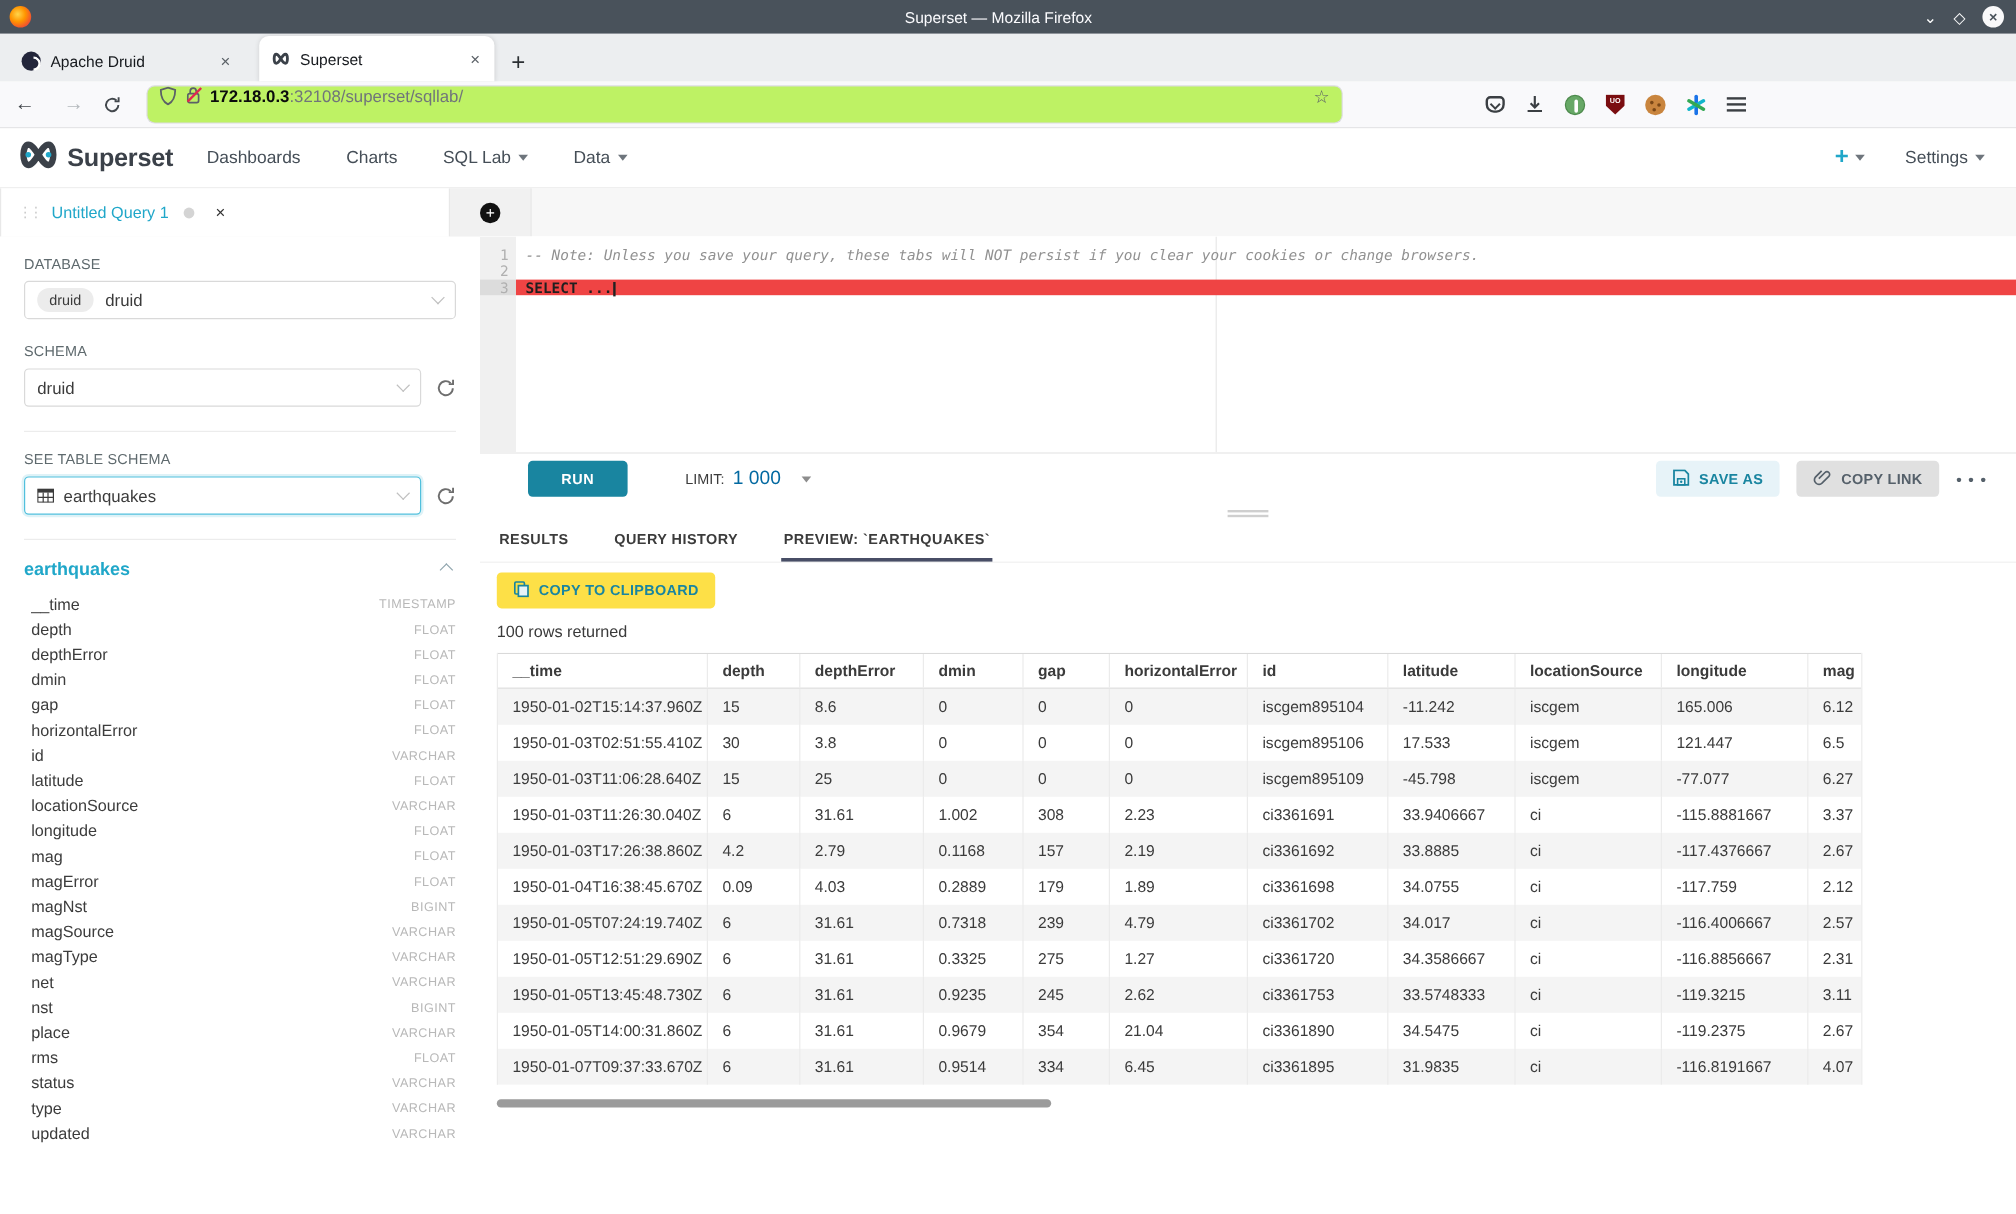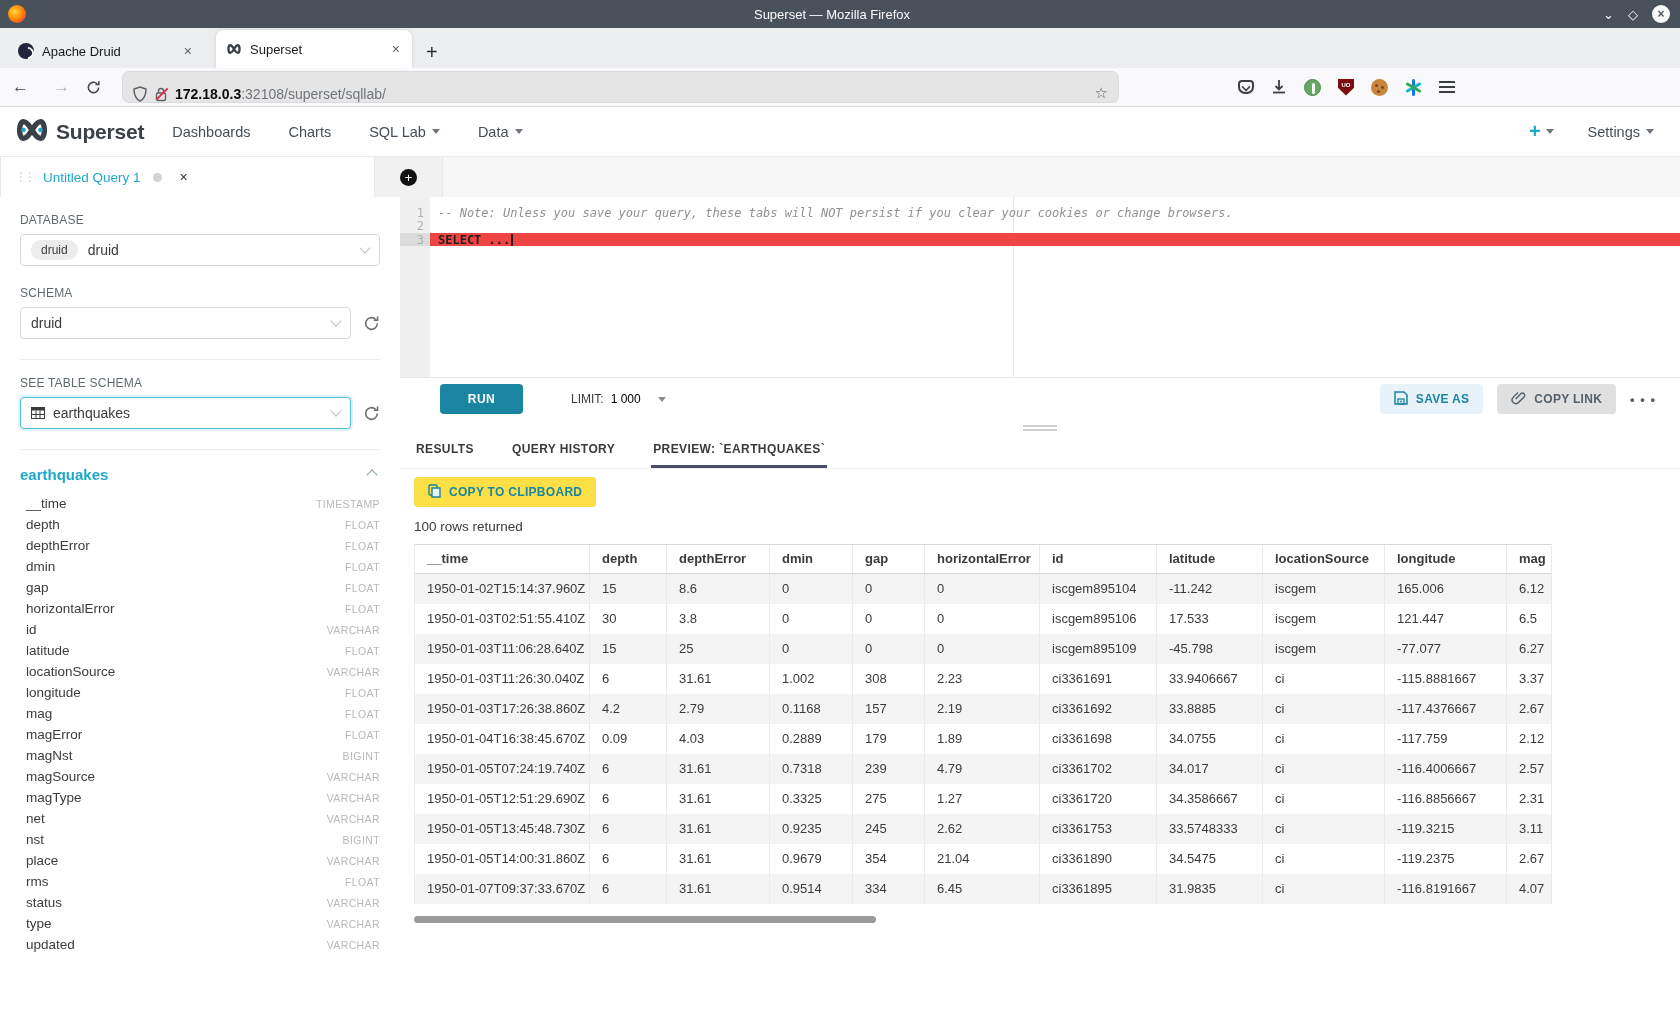--- a/index.html
+++ b/index.html
@@ -28,22 +28,22 @@
   .druid-ico { border-radius:50%; background:#23263b; position:relative; }
   .druid-ico::after { content:""; position:absolute; left:4px; top:4px; width:8px; height:8px; border-radius:50%;
     border:2px solid #fff; border-left-color:transparent; border-bottom-color:transparent; transform:rotate(45deg); }
   .newtab-btn { font-size:20px; color:#2b2f33; margin:0 0 6px 14px; line-height:1; }
 
   
   .urlbar { height:39px; background:#f9f9fb; border-bottom:1px solid #e0e0e2; display:flex; align-items:center; flex:0 0 auto; }
   .nav-arrow { font-size:17px; color:#43484d; padding:0 12px; }
   .nav-arrow.fwd { color:#b4b8bc; }
   .reload-ico { margin:0 10px 0 4px; display:flex; }
-  .url-field { width:995px; height:30px; margin-left:12px; background:#e5e5e5; border-radius:6px;
-    box-shadow:0 0 0 1px #dcdce0; display:flex; align-items:flex-end; padding:0 10px; }
+  .url-field { width:995px; height:30px; margin-left:12px; background:#bef264; border-radius:6px;
+    box-shadow:0 0 0 1px #dcdce0; display:flex; align-items:flex-start; padding:0 10px; }
   .url-field .shield { margin-right:8px; display:flex; }
   .url-field .lockx { margin-right:8px; position:relative; display:flex; }
   .lock-strike { position:absolute; left:-1px; top:6px; width:16px; height:2px; background:#e22850; transform:rotate(-45deg); }
   .url-text { font-size:14px; color:#0c0c0d; flex:1; white-space:nowrap; }
   .url-text .dim { color:#70757a; }
   .star { margin-left:auto; font-size:15px; color:#5b6167; }
   .ext-icons { display:flex; align-items:center; gap:17px; margin-left:120px; }
   .pocket { width:16px; height:14px; border:2px solid #3b3f43; border-radius:4px 4px 7px 7px; position:relative; }
   .pocket::after { content:""; position:absolute; left:2px; top:1px; width:6px; height:6px;
     border-right:2px solid #3b3f43; border-bottom:2px solid #3b3f43; transform:rotate(45deg) scale(.8); }
@@ -121,21 +121,21 @@
   .cl.comment { color:#919191; font-style:italic; }
   .cl.keyword { font-weight:bold; }
   .cl.act { background:#ef4444; }
   .cursor { display:inline-block; width:2px; height:12px; background:#222; vertical-align:middle; margin-left:1px; }
   .print-margin { position:absolute; top:0; bottom:0; left:583px; width:1px; background:#e8e8e8; z-index:0; }
 
   .toolbar { height:42px; flex:0 0 auto; display:flex; align-items:center; padding:0 24px 0 40px; background:#fff; }
   .run-btn { width:83px; height:30px; background:#1985a0; color:#fff; border:none; border-radius:4px;
     font-size:12px; font-weight:bold; letter-spacing:.5px; font-family:inherit; }
   .limit { display:flex; align-items:center; margin-left:48px; gap:7px; font-size:12px; color:#3b3b3b; }
-  .limit-val { font-size:12px; color:#000000; }
+  .limit-val { font-size:16px; color:#0369a1; }
   .limit-caret { width:0; height:0; border-left:4px solid transparent; border-right:4px solid transparent;
     border-top:5px solid #8d8d8d; margin-left:10px; }
   .tb-spacer { flex:1; }
   .softbtn { height:30px; display:flex; align-items:center; gap:8px; padding:0 14px; border-radius:4px;
     font-size:12px; font-weight:bold; letter-spacing:.3px; border:none; font-family:inherit; }
   .saveas { background:#e7f3f8; color:#1985a0; margin-right:14px; }
   .copylink { background:#e0e0e0; color:#55606a; }
   .more-dots { margin-left:14px; color:#55606a; font-size:13px; letter-spacing:1px; font-weight:bold; }
 
   .drag-row { height:16px; flex:0 0 auto; display:flex; align-items:center; justify-content:center; }

